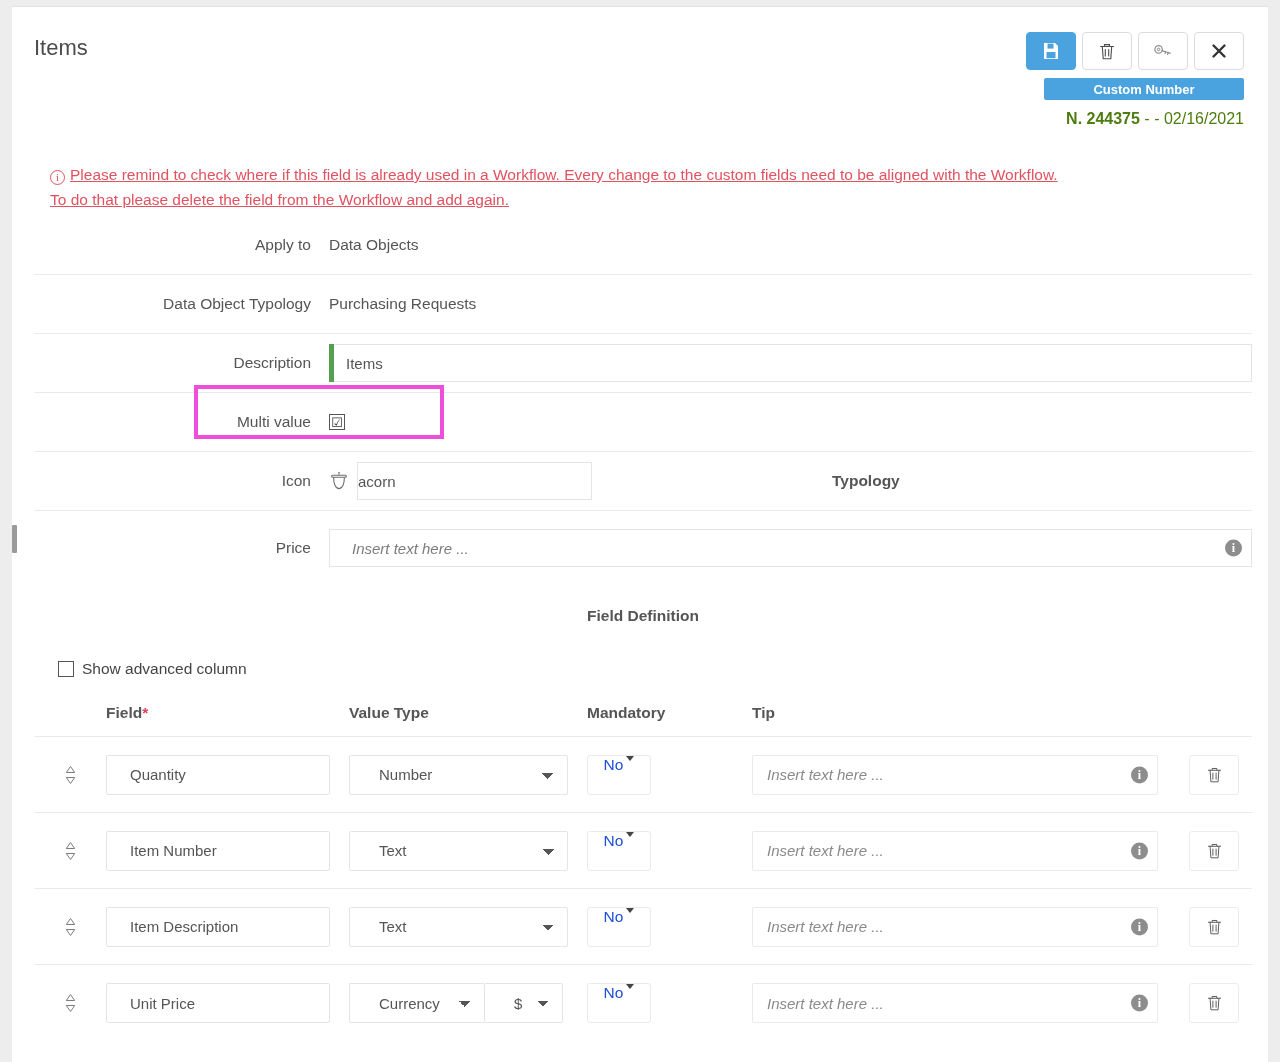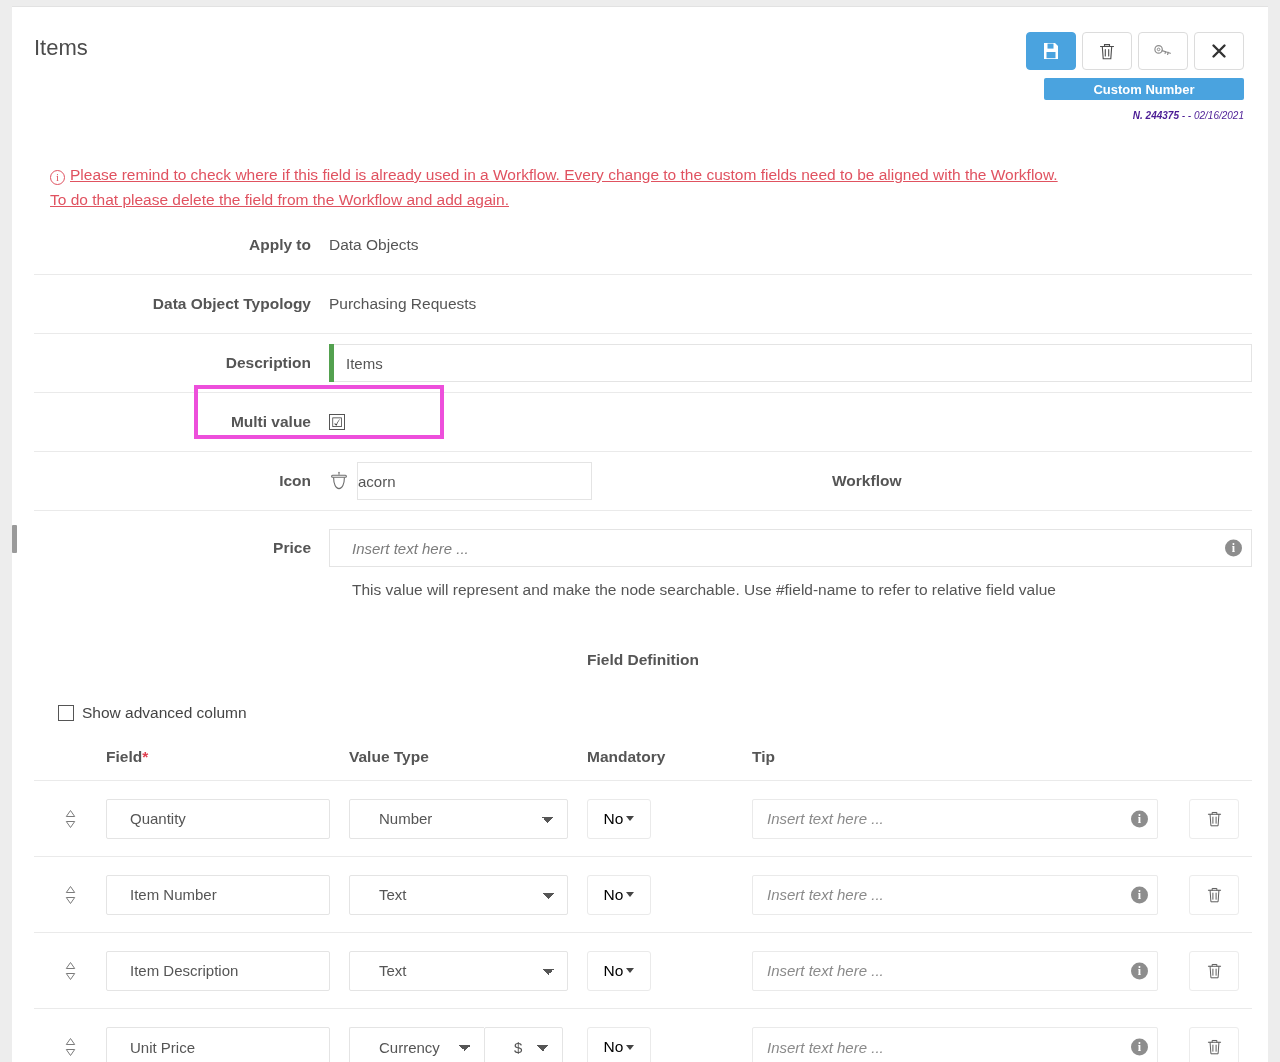--- a/index.html
+++ b/index.html
@@ -48,21 +48,21 @@
   .custom-fields {
     position: absolute; right: 24px; top: 71px;
     width: 200px; height: 22px;
     background: #4aa3df; color: #fff;
     font-size: 13px; font-weight: bold;
     display: flex; align-items: center; justify-content: center;
     border-radius: 2px; cursor: pointer;
   }
   .rec-info {
     position: absolute; right: 24px; top: 103px;
-    font-size: 10px; color: #4c1d95; font-style: italic;
+    font-size: 16px; color: #4d7c0f;
   }
   .rec-info b { font-weight: bold; }
 
   
   .warn {
     position: absolute; left: 38px; top: 155px; width: 1218px;
     color: #e05260; font-size: 15.5px; line-height: 25px; text-decoration: underline;
   }
   .warn .ic {
     display: inline-block; width: 15px; height: 15px;
@@ -76,21 +76,21 @@
   .form { position: absolute; left: 22px; top: 208px; width: 1218px; }
   .frow {
     position: relative;
     border-top: 1px solid #eaeaea;
     min-height: 59px;
     display: flex; align-items: center;
   }
   .frow:first-child { border-top: none; }
   .flabel {
     width: 295px; text-align: right; padding-right: 18px;
-    font-size: 15.5px; font-weight: bold; color: #555;
+    font-size: 15.5px; font-weight: normal; color: #555;
   }
   .fval { font-size: 15.5px; color: #555; }
 
   .desc-wrap { display: flex; align-items: stretch; flex: 1; height: 38px; }
   .green-bar { width: 5px; background: #5aa košice; }
   .green-bar { width: 5px; background: #53a14f; }
   .desc-input {
     flex: 1; border: 1px solid #e4e4e4; border-left: none;
     font-size: 15px; color: #555; padding: 0 12px;
     font-family: "Liberation Sans", sans-serif; outline: none;
@@ -197,22 +197,22 @@
     background-size: 6px 6px, 6px 6px;
     background-repeat: no-repeat;
     cursor: pointer;
   }
   .sel-type { width: 219px; }
   .sel-cur  { width: 79px; }
   .type-cell { width: 238px; display: flex; }
   .type-cell.dual .sel-type { width: 135px; border-right: none; border-radius: 2px 0 0 2px; }
   .mand-btn {
     width: 64px; height: 40px; border: 1px solid #eaeaea; background: #fff;
-    border-radius: 3px; font-size: 15.5px; color: #000000;
-    display: flex; align-items: center; justify-content: center; gap: 3px;
+    border-radius: 3px; font-size: 15.5px; color: #1d4ed8;
+    display: flex; align-items: flex-start; justify-content: center; gap: 3px;
     cursor: pointer; font-family: "Liberation Sans", sans-serif;
   }
   .caret {
     width: 0; height: 0;
     border-left: 4px solid transparent; border-right: 4px solid transparent;
     border-top: 5px solid #444;
   }
   .mand-cell { width: 165px; }
   .tip-cell { flex: 1; padding-right: 18px; }
   .tip-wrap { position: relative; width: 100%; }
@@ -307,32 +307,31 @@
     <div class="frow">
       <div class="flabel">Icon</div>
       <div class="icon-glyph">
         <svg width="20" height="24" viewBox="0 0 20 24">
           <path d="M10 3.2v2" stroke="#6e6e6e" stroke-width="1.1" stroke-linecap="round"></path>
           <path d="M3.6 6.2h12.8a1 1 0 0 1 0 2H3.6a1 1 0 0 1 0-2z" stroke="#6e6e6e" stroke-width="1.1" fill="none"></path>
           <path d="M4.6 8.4c0 6.6 2.2 11.2 5.4 11.2s5.4-4.6 5.4-11.2" stroke="#6e6e6e" stroke-width="1.1" fill="none"></path>
         </svg>
       </div>
       <input class="txt-input" style="width: 235px;" type="text" value="acorn">
-      <div class="pos-label">Workflow</div>
+      <div class="pos-label">Typology</div>
     </div>
 
     <div class="frow" style="display:block; padding-top:18px">
       <div style="display:flex; align-items:center;">
         <div class="flabel">Price</div>
         <div class="title-input-wrap">
           <input class="title-input" type="text" placeholder="Insert text here ..." style="">
           <span class="info-dot">i</span>
         </div>
       </div>
-      <div class="help-text">This value will represent and make the node searchable. Use #field-name to refer to relative field value</div>
     </div>
 
     <div class="fd-title">Field Definition</div>
 
     <div class="adv-row">
       <span class="cbox"></span>
       <span>Show advanced column</span>
     </div>
 
     <div class="tbl">

